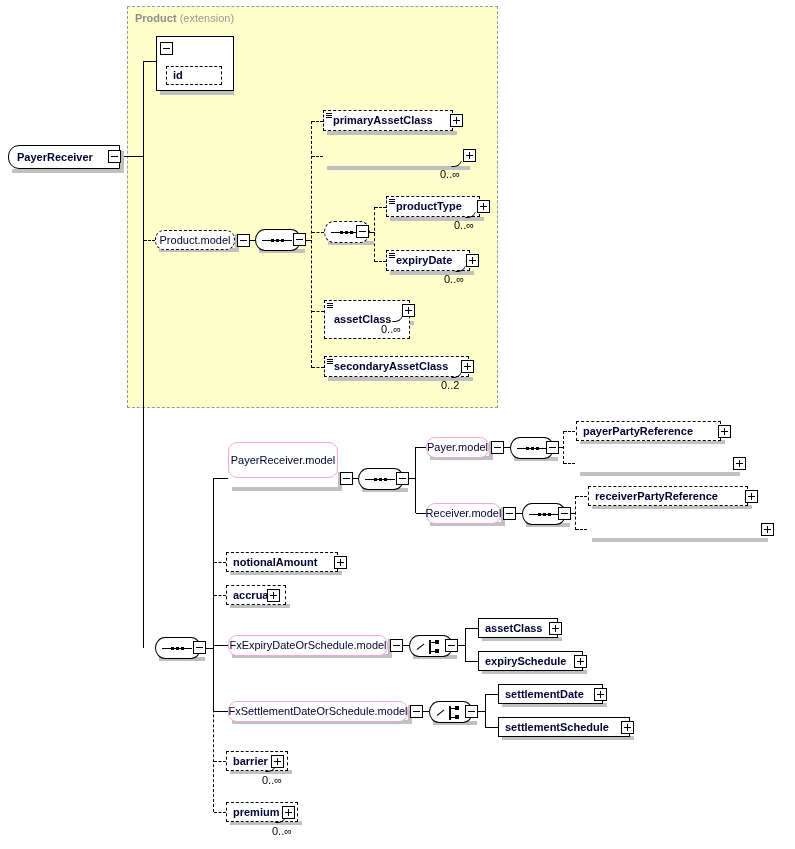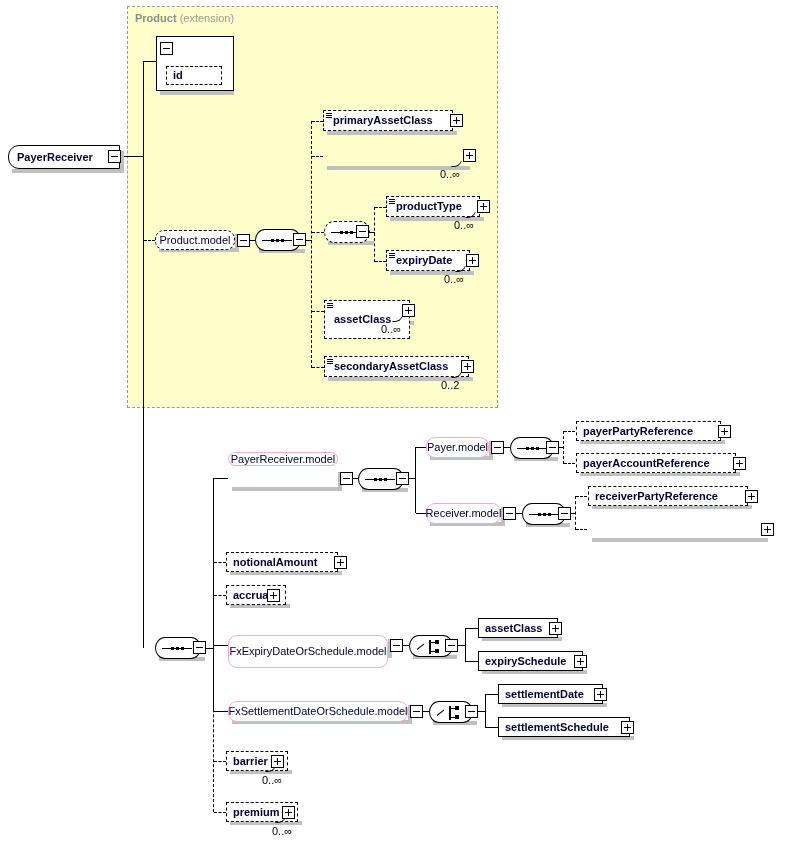--- a/index.html
+++ b/index.html
@@ -312,21 +312,21 @@
   </div>
   <div class="pm" style="left:193px;top:641px;"></div>
   <div class="ln h" style="left:206px;top:648px;width:8px;"></div>
 
   <div class="ln v" style="left:213px;top:478px;height:234px;"></div>
   <div class="dln v" style="left:213px;top:560px;height:252px;"></div>
 
   <div class="ln h" style="left:214px;top:478px;width:14px;"></div>
   <div class="shadow" style="left:232px;top:487px;width:110px;height:4px;"></div>
   <div class="shadow" style="left:338px;top:472px;width:4px;height:19px;"></div>
-  <div class="mg solid" style="left:228px;top:452px;width:110px;height:14px;">
+  <div class="mg solid" style="left:228px;top:442px;width:110px;height:36px;">
     <span class="lbl">PayerReceiver.model</span>
   </div>
   <div class="pm" style="left:340px;top:472px;"></div>
 
   <div class="ln h" style="left:353px;top:478px;width:6px;"></div>
   <div class="shadow" style="left:362px;top:488px;width:46px;height:4px;"></div>
   <div class="comp solid" style="left:358px;top:468px;width:46px;height:22px;">
     <span class="gseq">
         <b></b>
         <b></b>
@@ -359,23 +359,20 @@
 
   <div class="dln h" style="left:564px;top:431px;width:11px;"></div>
   <div class="shadow" style="left:580px;top:440px;width:145px;height:4px;"></div>
   <div class="el dashed plain" style="left:576px;top:421px;width:145px;height:20px;">
     <span class="lbl">payerPartyReference</span>
   </div>
   <div class="pm plus" style="left:718px;top:425px;"></div>
 
   <div class="dln h" style="left:564px;top:463px;width:11px;"></div>
   <div class="shadow" style="left:580px;top:472px;width:160px;height:4px;"></div>
-  <div class="el dashed plain" style="left:576px;top:453px;width:160px;height:20px;">
-    <span class="lbl">payerAccountReference</span>
-  </div>
   <div class="pm plus" style="left:733px;top:457px;"></div>
 
   <div class="ln h" style="left:416px;top:513px;width:10px;"></div>
   <div class="shadow" style="left:430px;top:522px;width:75px;height:4px;"></div>
   <div class="shadow" style="left:501px;top:507px;width:4px;height:19px;"></div>
   <div class="mg solid" style="left:426px;top:503px;width:75px;height:21px;">
     <span class="lbl">Receiver.model</span>
   </div>
   <div class="pm" style="left:503px;top:507px;"></div>
   <div class="ln h" style="left:516px;top:513px;width:6px;"></div>
@@ -412,21 +409,21 @@
   <div class="dln h" style="left:214px;top:595px;width:12px;"></div>
   <div class="shadow" style="left:230px;top:604px;width:60px;height:4px;"></div>
   <div class="el dashed plain" style="left:226px;top:585px;width:60px;height:20px;">
     <span class="lbl">accrual</span>
   </div>
   <div class="pm plus" style="left:267px;top:589px;"></div>
 
   <div class="ln h" style="left:214px;top:645px;width:14px;"></div>
   <div class="shadow" style="left:232px;top:654px;width:160px;height:4px;"></div>
   <div class="shadow" style="left:388px;top:639px;width:4px;height:19px;"></div>
-  <div class="mg solid" style="left:228px;top:635px;width:160px;height:33px;">
+  <div class="mg solid" style="left:228px;top:635px;width:160px;height:21px;">
     <span class="lbl">FxExpiryDateOrSchedule.model</span>
   </div>
   <div class="pm" style="left:390px;top:639px;"></div>
   <div class="ln h" style="left:403px;top:645px;width:6px;"></div>
   <div class="shadow" style="left:413px;top:655px;width:44px;height:4px;"></div>
   <div class="comp solid" style="left:409px;top:635px;width:44px;height:22px;">
     <span class="gcho">
       <span class="diag"></span>
         <span class="bar"></span>
       <span class="arm a1"></span>

